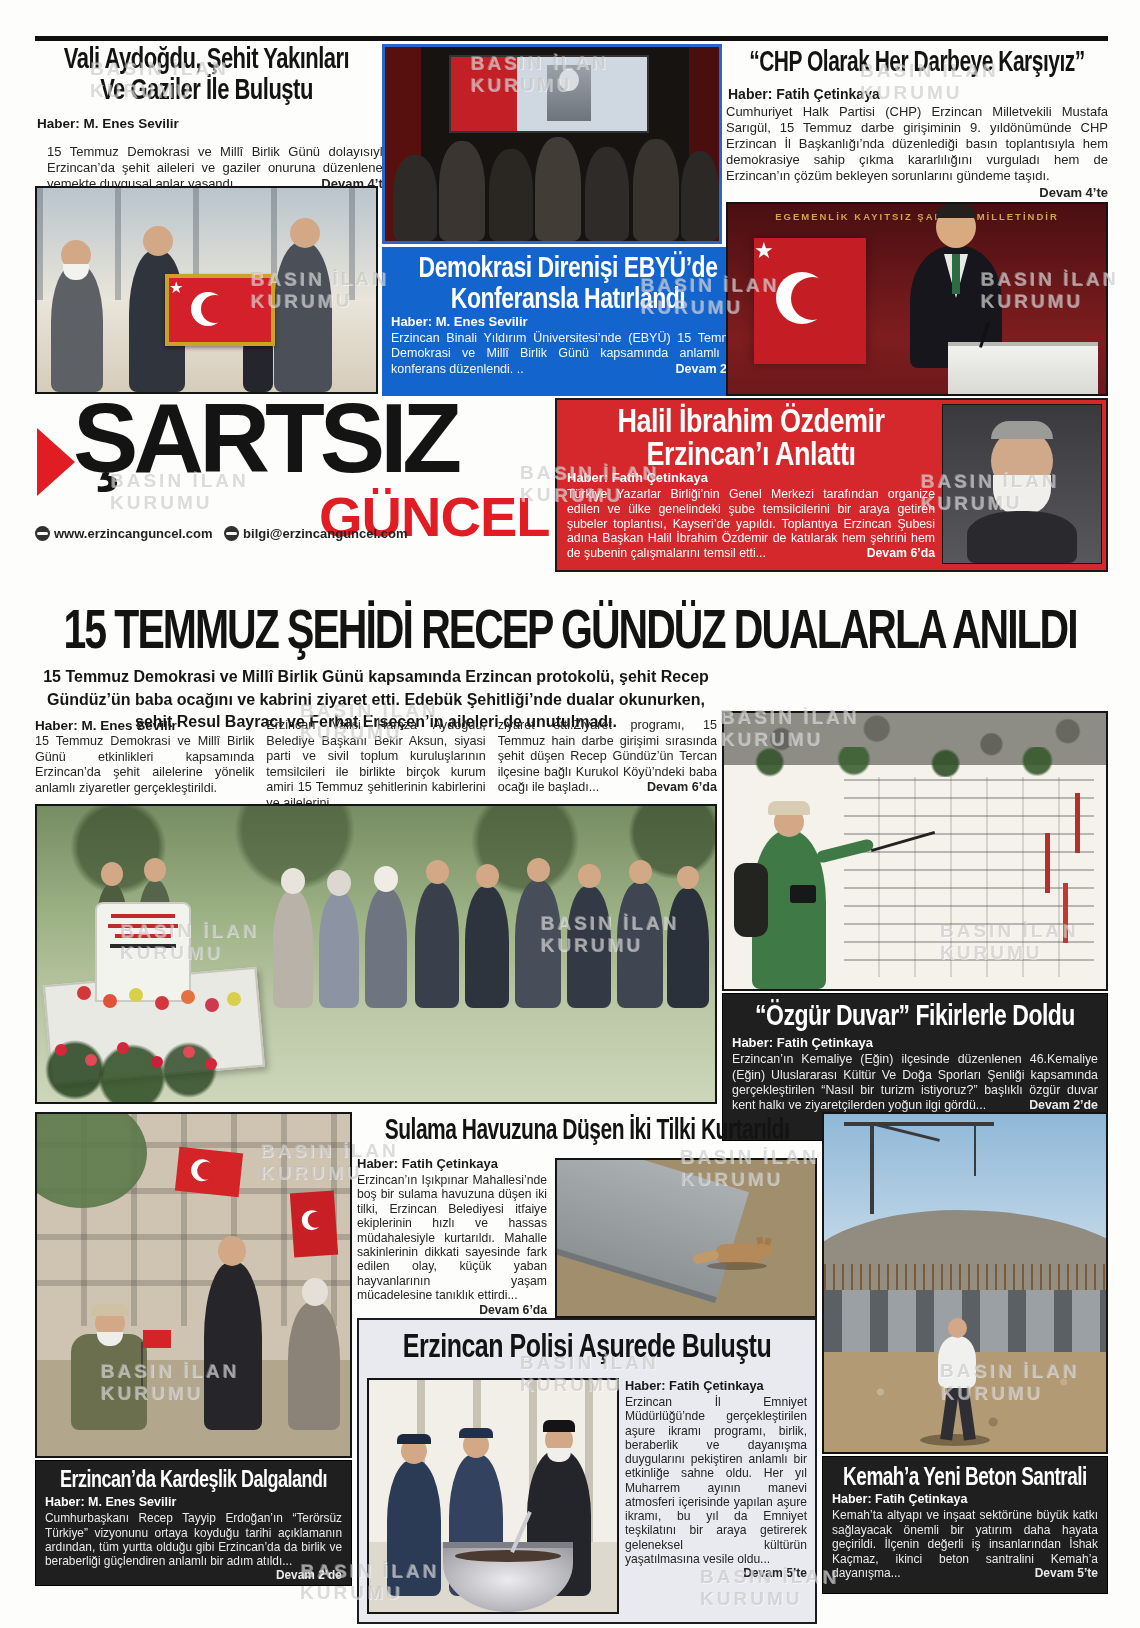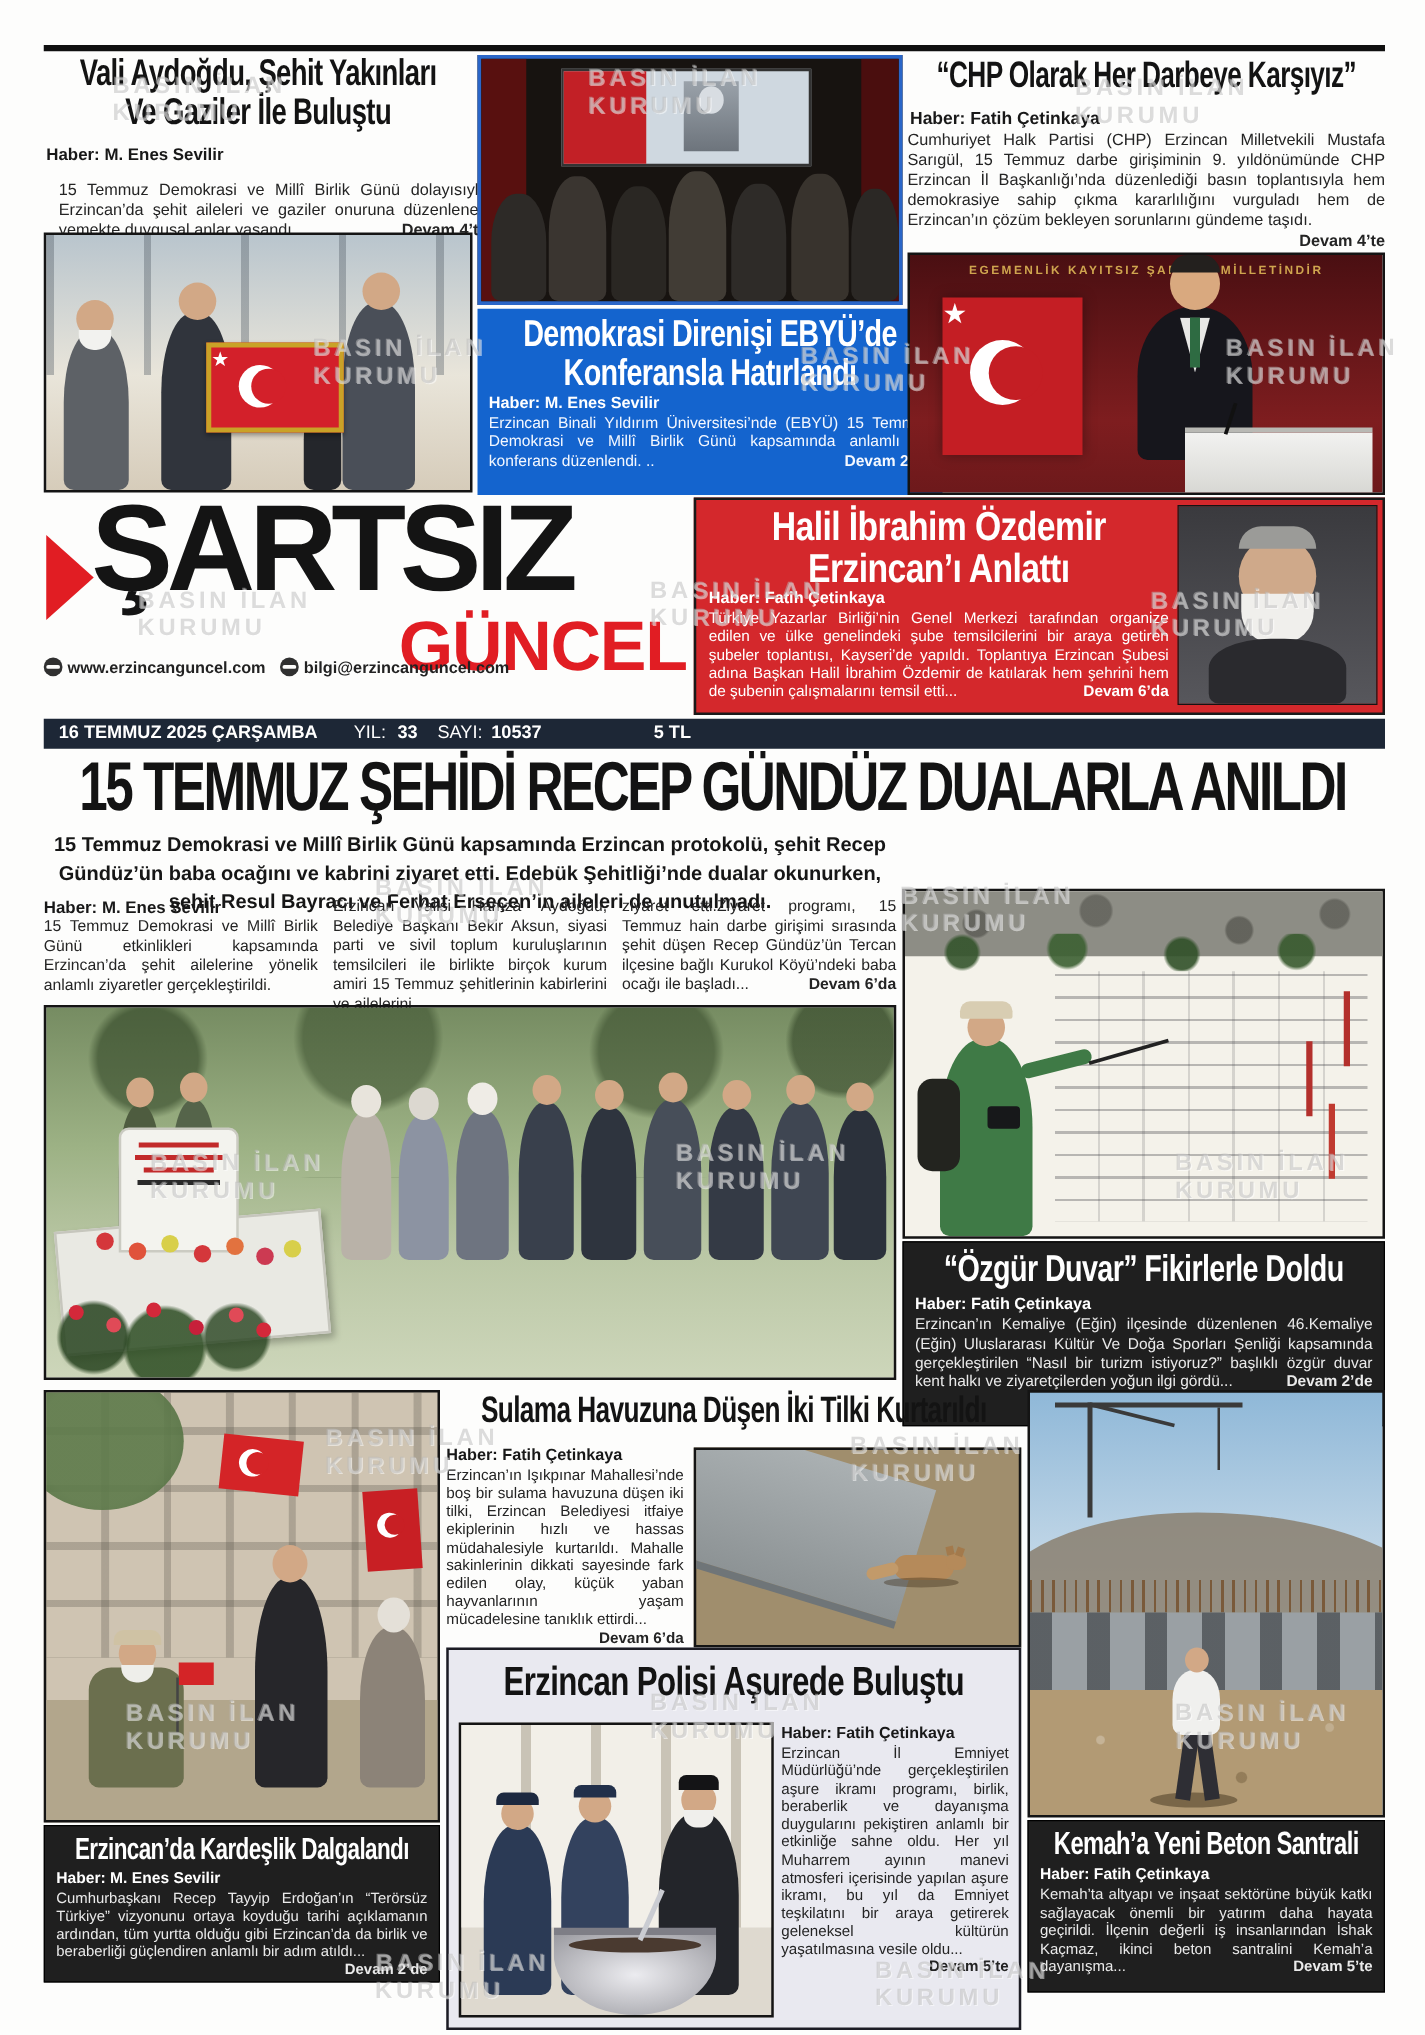--- a/index.html
+++ b/index.html
@@ -151,28 +151,20 @@
     </div>
 
     <div class="ph" style="right:4px;top:4px;width:158px;height:158px;background:linear-gradient(#3a3a3e,#57575c);border-width:1px;">
       <div class="hd" style="left:48px;top:24px;width:62px;height:64px;background:#cfa98a;"></div>
       <div class="abs" style="left:48px;top:16px;width:62px;height:18px;border-radius:30px 30px 0 0;background:#9b9b98;"></div>
       <div class="abs" style="left:50px;top:70px;width:58px;height:40px;border-radius:0 0 26px 26px;background:#f0efec;"></div>
       <div class="prs" style="left:24px;bottom:0;width:110px;height:52px;background:#2a2a2e;"></div>
     </div>
   </section>
 
-  <div class="datebar" style="left:35px;top:575px;width:1073px;height:24px;">
-    <span class="abs" style="left:12px;top:3px;">16 TEMMUZ 2025 ÇARŞAMBA</span>
-    <span class="abs" style="left:248px;top:3px;font-weight:400;"><span>YIL:</span></span>
-    <b class="abs" style="left:283px;top:3px;">33</b>
-    <span class="abs" style="left:315px;top:3px;font-weight:400;"><span>SAYI:</span></span>
-    <b class="abs" style="left:358px;top:3px;">10537</b>
-    <b class="abs" style="left:488px;top:3px;">5 TL</b>
-  </div>
 
   <div class="hl" style="position:absolute;left:30px;top:602px;width:1080px;font-size:41px;letter-spacing:-2px;transform:scaleY(1.35);">15 TEMMUZ ŞEHİDİ RECEP GÜNDÜZ DUALARLA ANILDI</div>
 
   <section class="abs" style="left:35px;top:666px;width:682px;height:440px;">
     <div style="font-size:16px;font-weight:700;text-align:center;line-height:1.42;color:#161616;">15 Temmuz Demokrasi ve Millî Birlik Günü kapsamında Erzincan protokolü, şehit Recep Gündüz’ün baba ocağını ve kabrini ziyaret etti. Edebük Şehitliği’nde dualar okunurken, şehit Resul Bayracı ve Ferhat Erseçen’in aileleri de unutulmadı.</div>
     <div class="abs" style="left:0;top:52px;width:682px;height:82px;display:flex;gap:12px;">
       <div style="flex:1;">
         <div class="byline" style="font-size:13.5px;margin-bottom:1px;">Haber: M. Enes Sevilir</div>
         <p class="bd" style="font-size:12.6px;margin:0;">15 Temmuz Demokrasi ve Millî Birlik Günü etkinlikleri kapsamında Erzincan’da şehit ailelerine yönelik anlamlı ziyaretler gerçekleştirildi.</p>
       </div>

